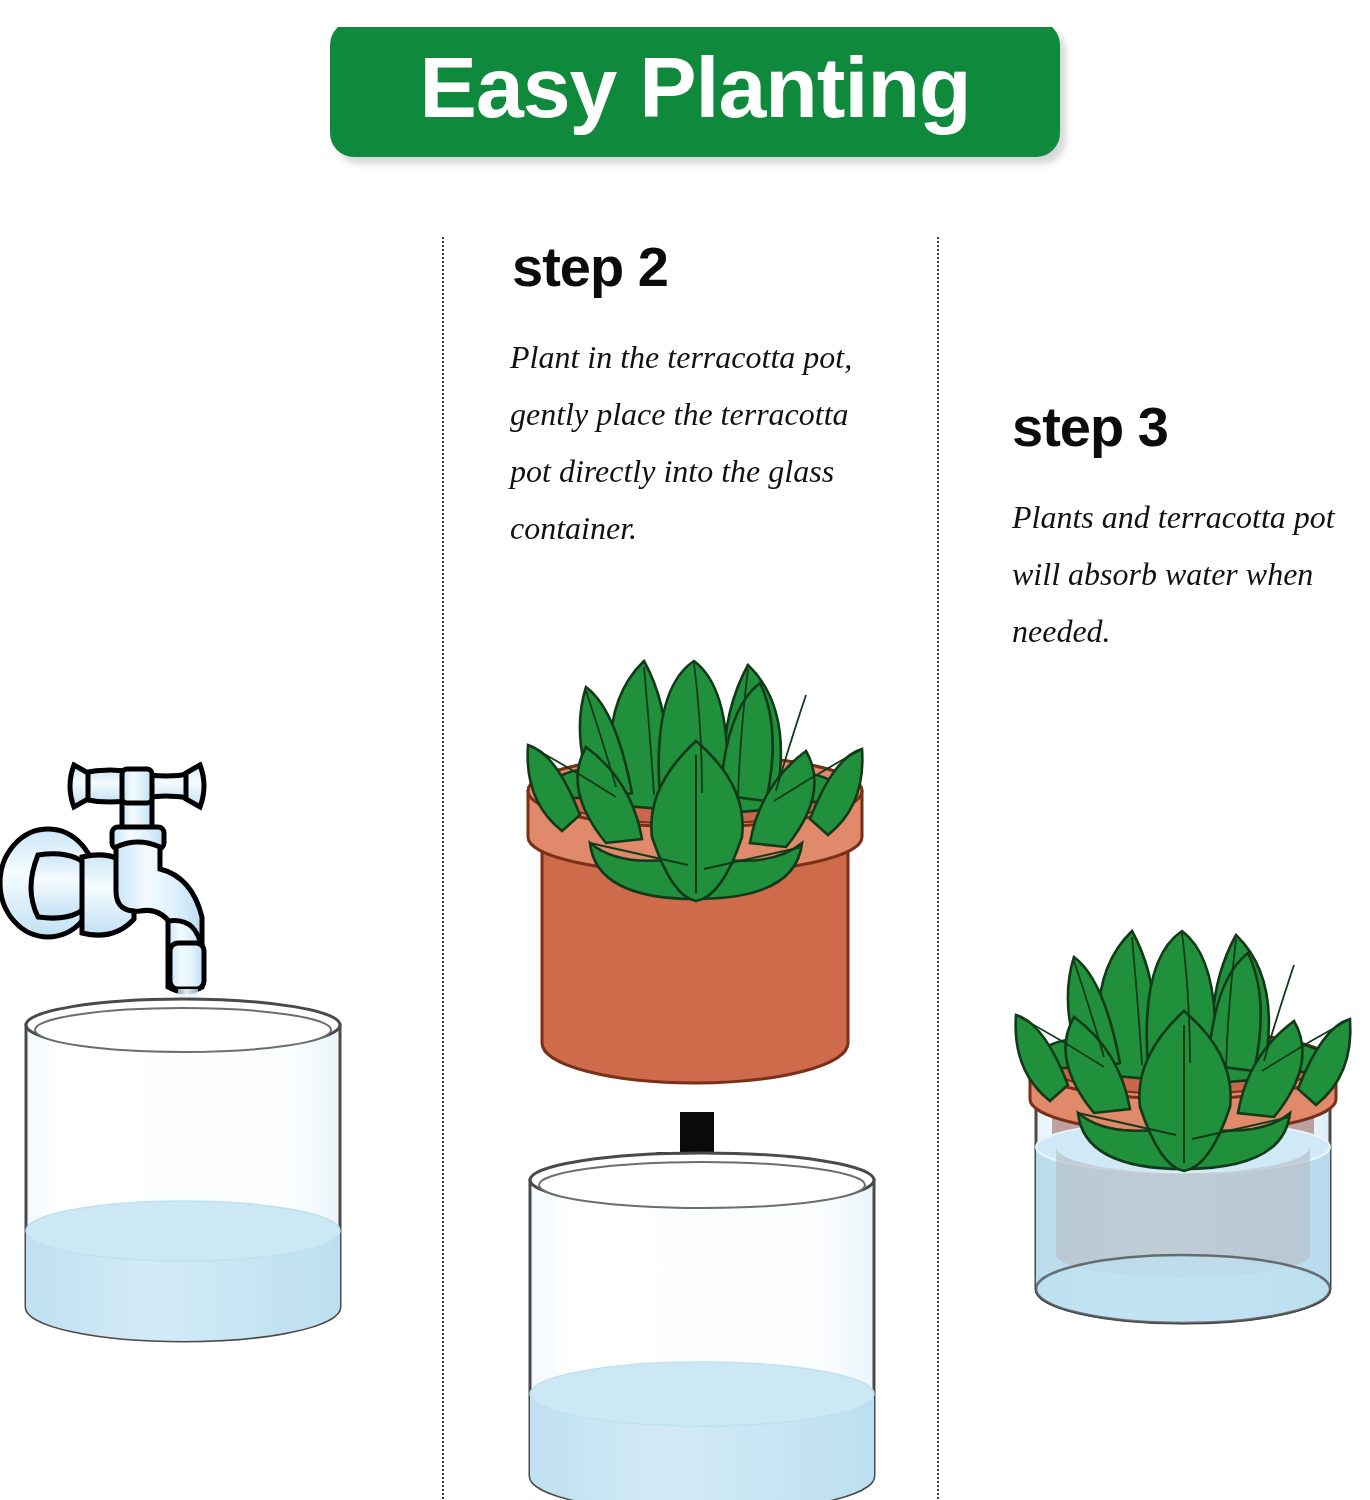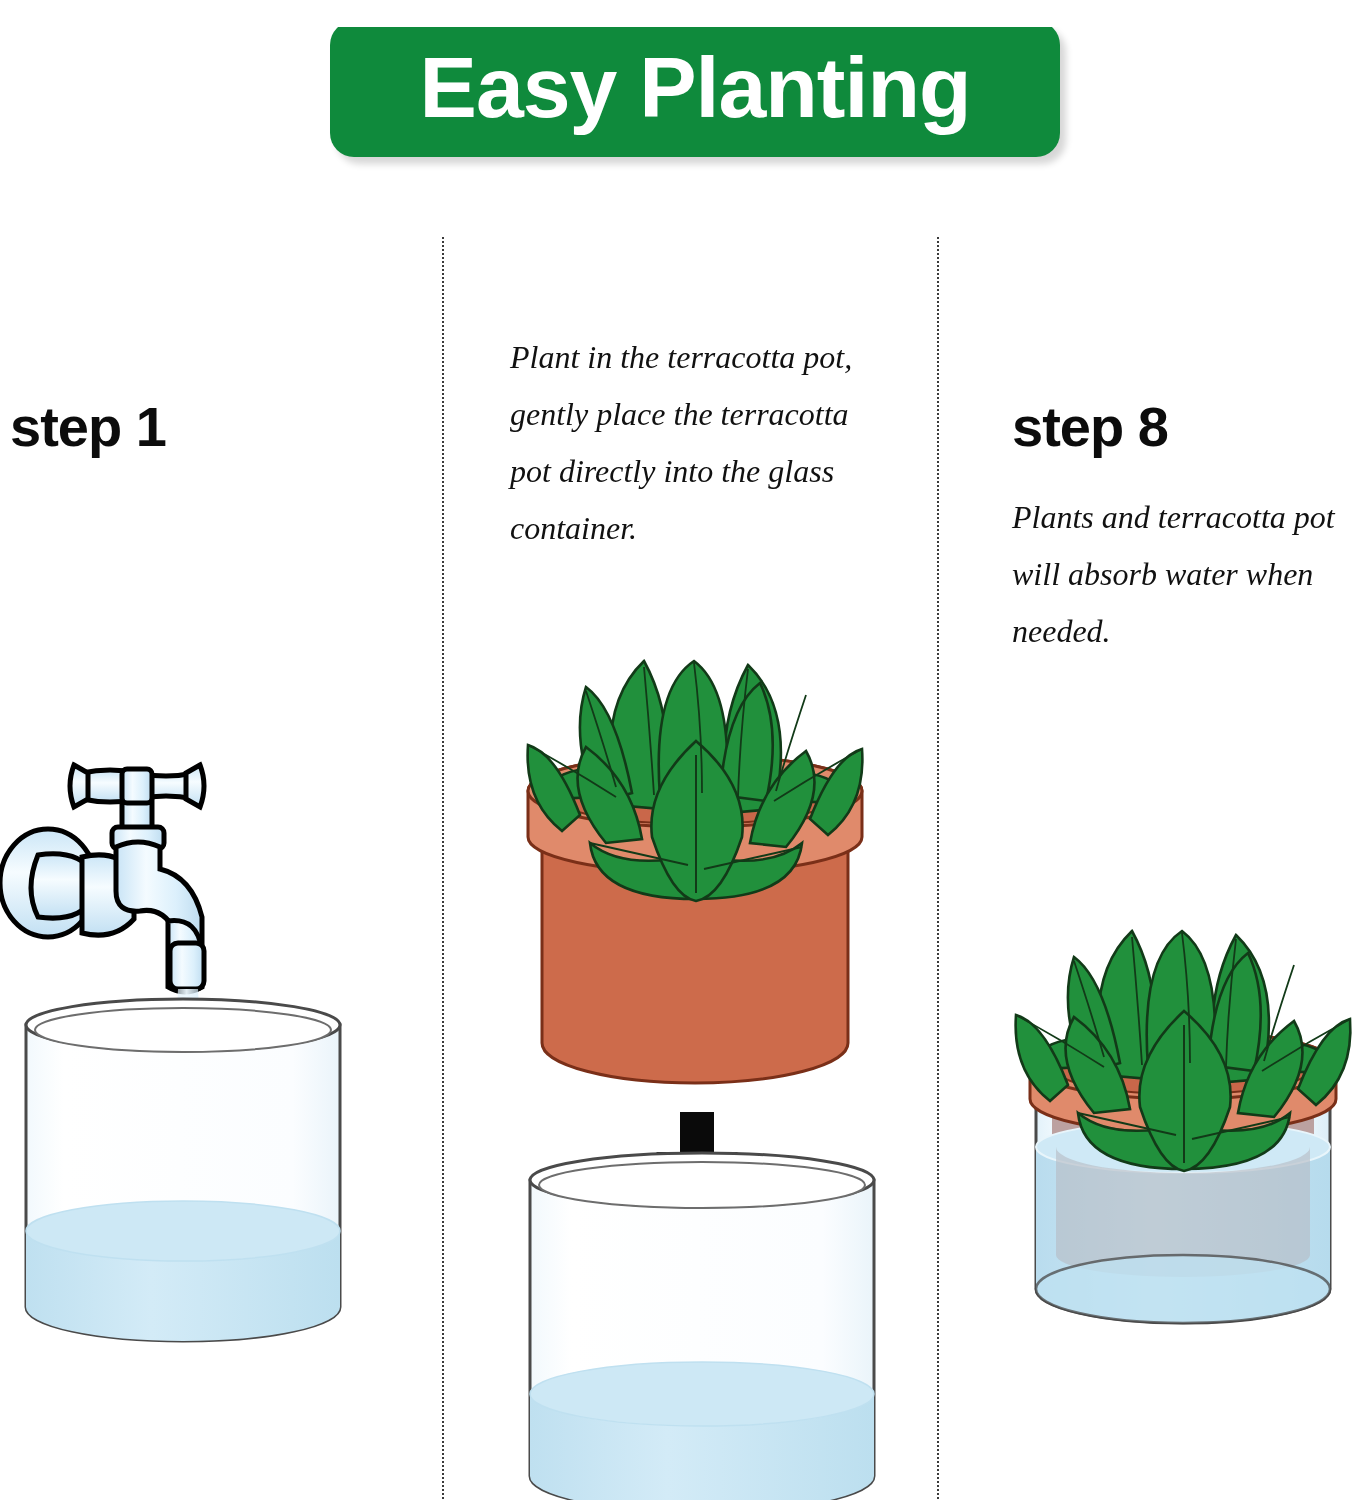--- a/index.html
+++ b/index.html
@@ -100,21 +100,20 @@
 
 <div id="page">
 
   <div class="banner">
     <div class="banner-title">Easy Planting</div>
   </div>
 
   <div class="divider d1"></div>
   <div class="divider d2"></div>
 
-  <div class="step-head s1-head">step 1</div>
 
   <div class="art art-faucet">
     <svg width="270" height="320" viewBox="0 0 270 320">
       <defs>
         <linearGradient id="metalV" x1="0" y1="0" x2="1" y2="0">
           <stop offset="0%" stop-color="#c9e4f6"></stop>
           <stop offset="35%" stop-color="#f4fbff"></stop>
           <stop offset="70%" stop-color="#dcf0fc"></stop>
           <stop offset="100%" stop-color="#bedcf0"></stop>
         </linearGradient>
@@ -199,20 +198,21 @@
 
       <path d="M8 232 L8 308 a157 34 0 0 0 314 0 L322 232 a157 30 0 0 1 -314 0 Z" fill="url(#waterA)"></path>
 
       <ellipse cx="165" cy="232" rx="157" ry="30" fill="#cde8f5" stroke="#bfe0f0" stroke-width="1.5"></ellipse>
 
       <ellipse cx="165" cy="26" rx="157" ry="26" fill="#ffffff" stroke="#4a4a4a" stroke-width="3"></ellipse>
       <ellipse cx="165" cy="31" rx="148" ry="22" fill="#ffffff" stroke="#6d6d6d" stroke-width="2"></ellipse>
     </svg>
   </div>
 
+  <div class="step-head s2-head">step 2</div>
   <div class="step-body s2-body">Plant in the terracotta pot, gently place the terracotta pot directly into the glass container.</div>
 
   <div class="art art-pot2">
     <svg width="350" height="490" viewBox="0 0 350 490">
       <defs>
         <g id="succulent">
 
           <path d="M18 172 q38 -34 84 -16 q-30 36 -84 16 Z" fill="#21903c" stroke="#123a18" stroke-width="2.6"></path>
           <path d="M332 176 q-38 -34 -84 -16 q30 36 84 16 Z" fill="#21903c" stroke="#123a18" stroke-width="2.6"></path>
 
@@ -279,21 +279,21 @@
         </linearGradient>
       </defs>
       <path d="M8 28 L8 324 a172 36 0 0 0 344 0 L352 28 Z" fill="url(#glassBodyB)" stroke="#4a4a4a" stroke-width="3"></path>
       <path d="M8 242 L8 324 a172 36 0 0 0 344 0 L352 242 a172 32 0 0 1 -344 0 Z" fill="url(#waterB)"></path>
       <ellipse cx="180" cy="242" rx="172" ry="32" fill="#cde8f5" stroke="#bfe0f0" stroke-width="1.5"></ellipse>
       <ellipse cx="180" cy="28" rx="172" ry="27" fill="#ffffff" stroke="#4a4a4a" stroke-width="3"></ellipse>
       <ellipse cx="180" cy="33" rx="163" ry="23" fill="#ffffff" stroke="#6d6d6d" stroke-width="2"></ellipse>
     </svg>
   </div>
 
-  <div class="step-head s3-head">step 8</div>
+  <div class="step-head s3-head">step 3</div>
   <div class="step-body s3-body">Plants and terracotta pot will absorb water when needed.</div>
 
   <div class="art art-unit3">
     <svg width="350" height="510" viewBox="0 0 350 510">
       <defs>
         <linearGradient id="glassBodyC" x1="0" y1="0" x2="1" y2="0">
           <stop offset="0%" stop-color="#e3f2fa"></stop>
           <stop offset="10%" stop-color="#f6fcff"></stop>
           <stop offset="88%" stop-color="#f1fafe"></stop>
           <stop offset="100%" stop-color="#dcedf7"></stop>

